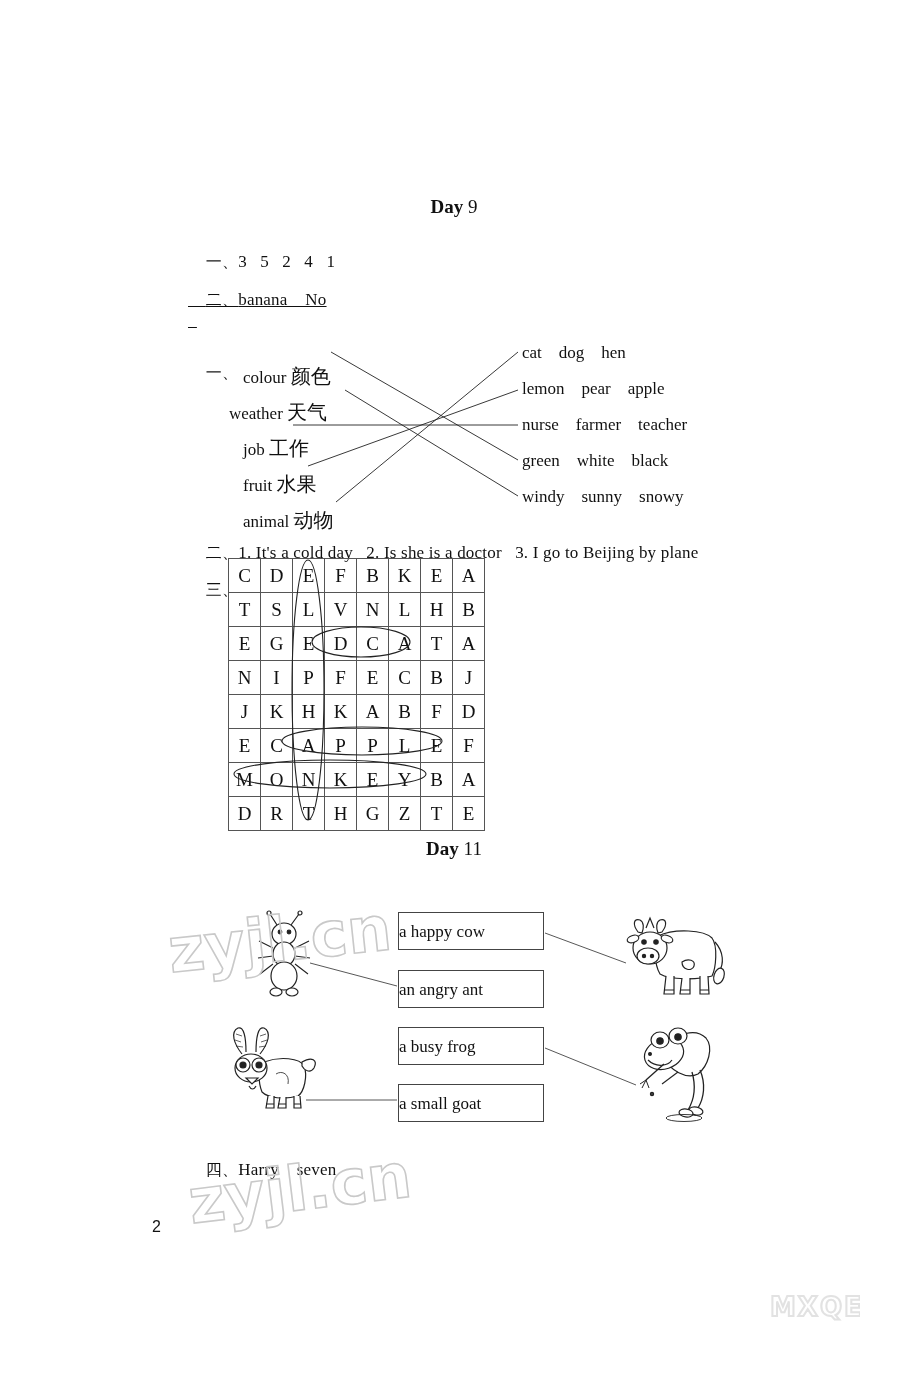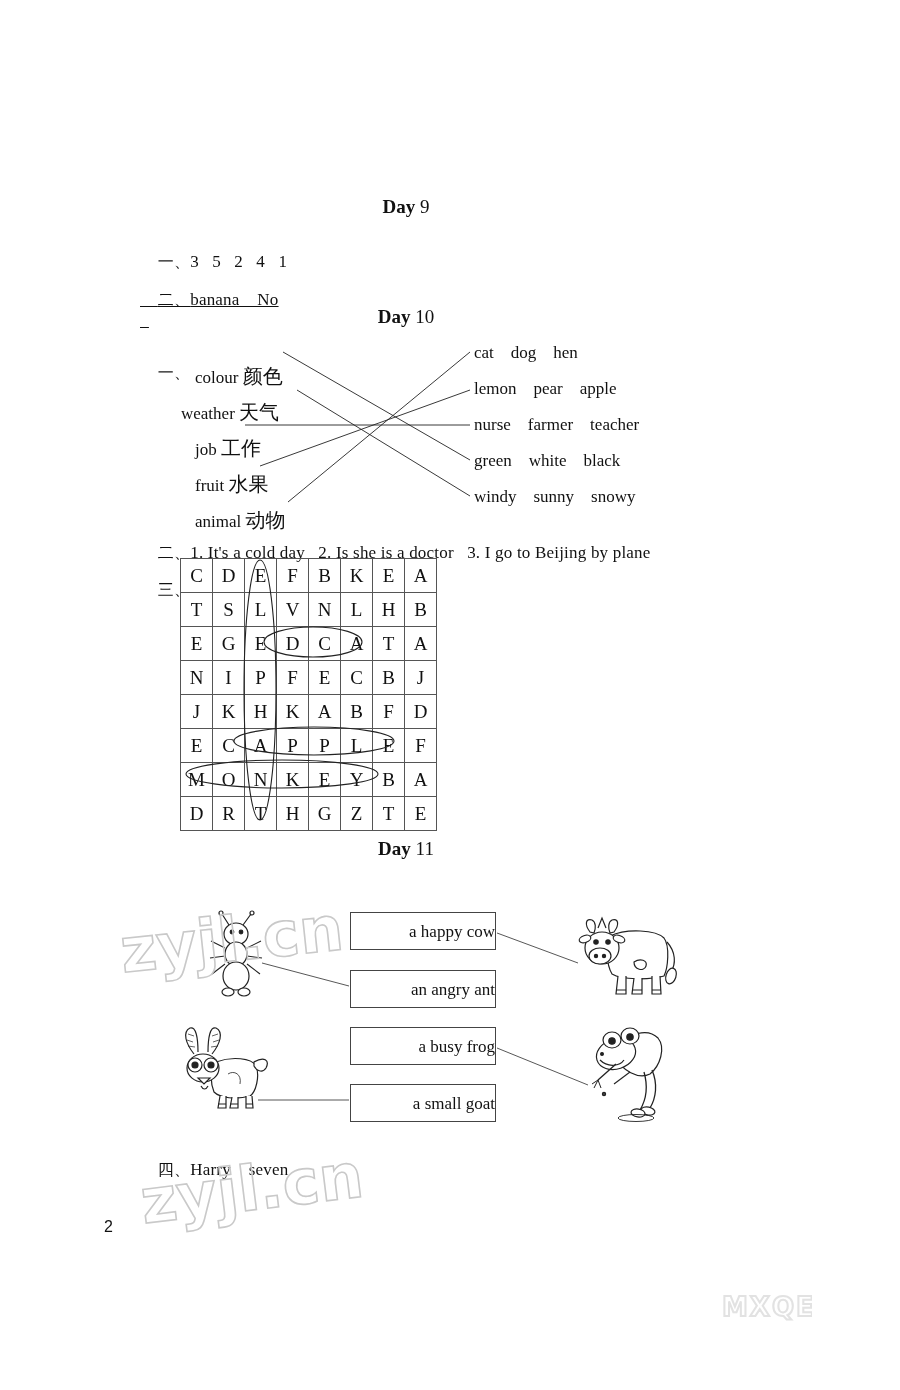--- a/index.html
+++ b/index.html
@@ -8,20 +8,21 @@
     background: #ffffff;
   }
   #page {
     position: relative;
     width: 812px;
     height: 1390px;
     background: #ffffff;
     font-family: "Liberation Serif", "DejaVu Serif", serif;
     color: #111111;
     overflow: hidden;
+    margin-left: 48px;
   }
   .abs { position: absolute; }
 
   
   .day-head {
     font-family: "Liberation Serif", serif;
     font-size: 19px;
     text-align: center;
     width: 100%;
     left: 0;
@@ -63,21 +64,21 @@
     padding: 0;
     background: transparent;
   }
 
   
   .phrase-box {
     border: 1px solid #444;
     width: 146px;
     height: 38px;
     line-height: 38px;
-    text-align: right;
+    text-align: left;
     font-size: 17px;
     background: #fff;
     box-sizing: border-box;
   }
 
   
   #page-number {
     font-size: 16px;
     font-family: "Liberation Sans", sans-serif;
   }
@@ -109,23 +110,20 @@
     <span class="d">Day</span><span>&nbsp;</span><span class="n">9</span>
   </div>
 
   <div class="abs ans-line" style="left:140px; top:232px;">
     <span class="cn-num">一、</span><span>3   5   2   4   1</span>
   </div>
   <div class="abs ans-line" style="left:140px; top:270px;text-decoration:underline;">
     <span class="cn-num">二、</span><span>banana    No</span>
   </div>
 
-  <div class="abs day-head" style="top:306px;">
-    <span class="d">Day</span><span>&nbsp;</span><span class="n">10</span>
-  </div>
 
   <div class="abs ans-line" style="left:140px; top:343px;">
     <span class="cn-num">一、</span>
   </div>
 
   <div class="abs match-left" style="left:178px; top:343px;">
     <span>colour</span> <span class="zh">颜色</span>
   </div>
   <div class="abs match-left" style="left:164px; top:379px;">
     <span>weather</span> <span class="zh">天气</span>

